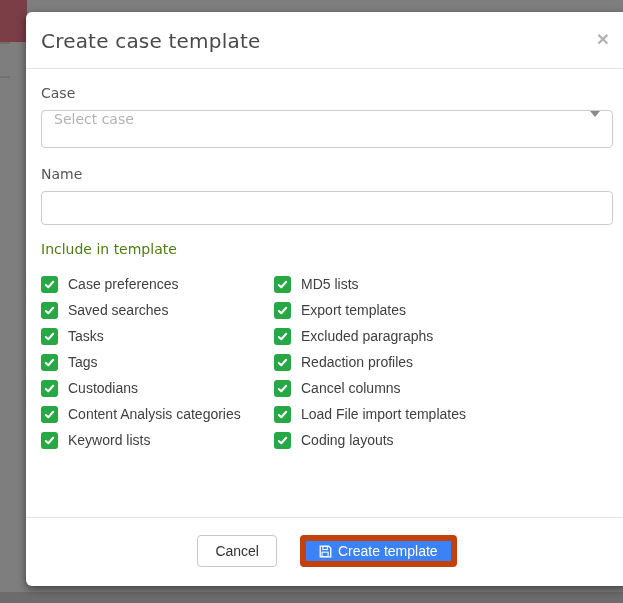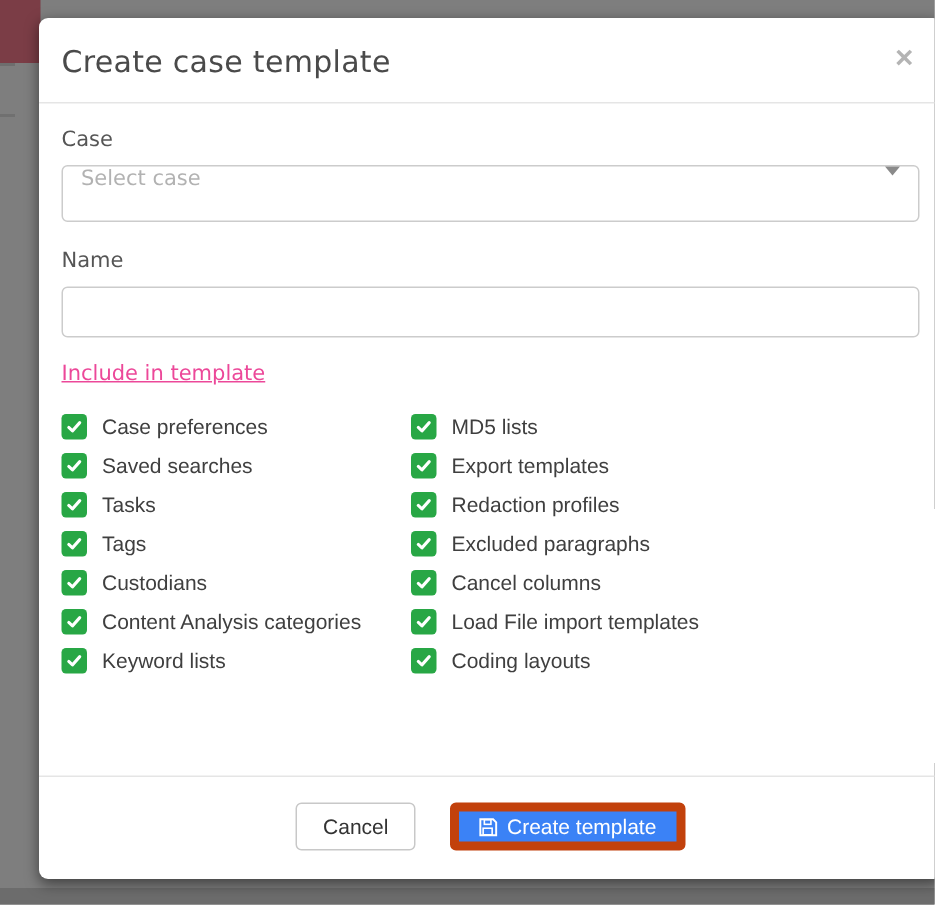--- a/index.html
+++ b/index.html
@@ -88,23 +88,22 @@
     border-radius: 4px;
     padding: 0 10px;
     font-size: 14px;
     color: #444444;
     outline: none;
     margin-bottom: 16px;
     font-family: "Liberation Sans", sans-serif;
   }
   .include-label {
     font-size: 14px;
-    color: #ec4899;
+    color: #4d7c0f;
     margin-bottom: 19px;
-    text-decoration: underline;
   }
   .cb-grid {
     display: grid;
     grid-template-columns: 233px auto;
     column-gap: 0;
   }
   .cb-col { display: flex; flex-direction: column; }
   .cb-row {
     display: flex; align-items: flex-start;
     height: 17px;
@@ -258,29 +257,29 @@
                 </svg>
               </span>
               <span class="cb-text">Export templates</span>
             </label>
             <label class="cb-row">
               <span class="cb-box">
                 <svg width="11" height="11" viewBox="0 0 12 12" aria-hidden="true">
                   <polyline points="2,6.5 4.7,9 10,3" fill="none" stroke="#ffffff" stroke-width="2.2" stroke-linecap="round" stroke-linejoin="round"></polyline>
                 </svg>
               </span>
+              <span class="cb-text">Excluded paragraphs</span>
+            </label>
+            <label class="cb-row">
+              <span class="cb-box">
+                <svg width="11" height="11" viewBox="0 0 12 12" aria-hidden="true">
+                  <polyline points="2,6.5 4.7,9 10,3" fill="none" stroke="#ffffff" stroke-width="2.2" stroke-linecap="round" stroke-linejoin="round"></polyline>
+                </svg>
+              </span>
               <span class="cb-text">Redaction profiles</span>
-            </label>
-            <label class="cb-row">
-              <span class="cb-box">
-                <svg width="11" height="11" viewBox="0 0 12 12" aria-hidden="true">
-                  <polyline points="2,6.5 4.7,9 10,3" fill="none" stroke="#ffffff" stroke-width="2.2" stroke-linecap="round" stroke-linejoin="round"></polyline>
-                </svg>
-              </span>
-              <span class="cb-text">Excluded paragraphs</span>
             </label>
             <label class="cb-row">
               <span class="cb-box">
                 <svg width="11" height="11" viewBox="0 0 12 12" aria-hidden="true">
                   <polyline points="2,6.5 4.7,9 10,3" fill="none" stroke="#ffffff" stroke-width="2.2" stroke-linecap="round" stroke-linejoin="round"></polyline>
                 </svg>
               </span>
               <span class="cb-text">Cancel columns</span>
             </label>
             <label class="cb-row">

